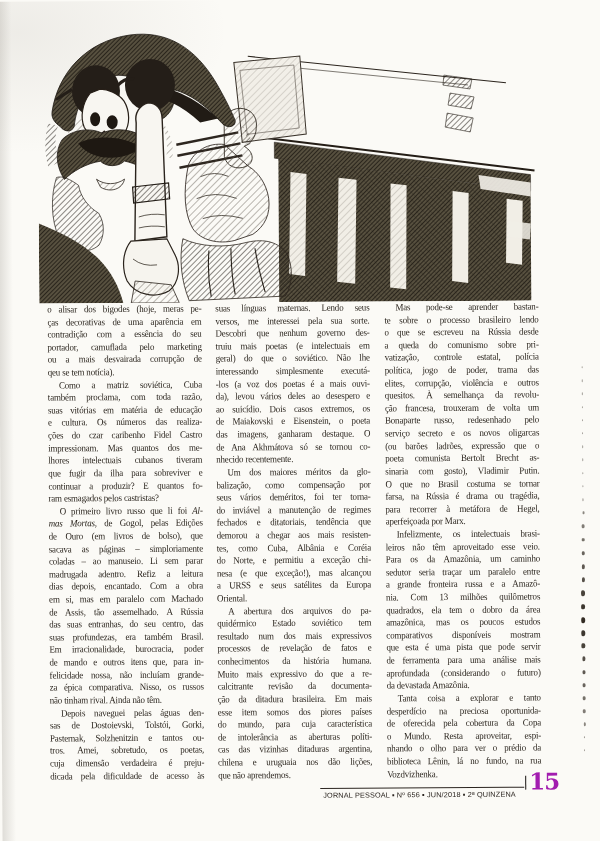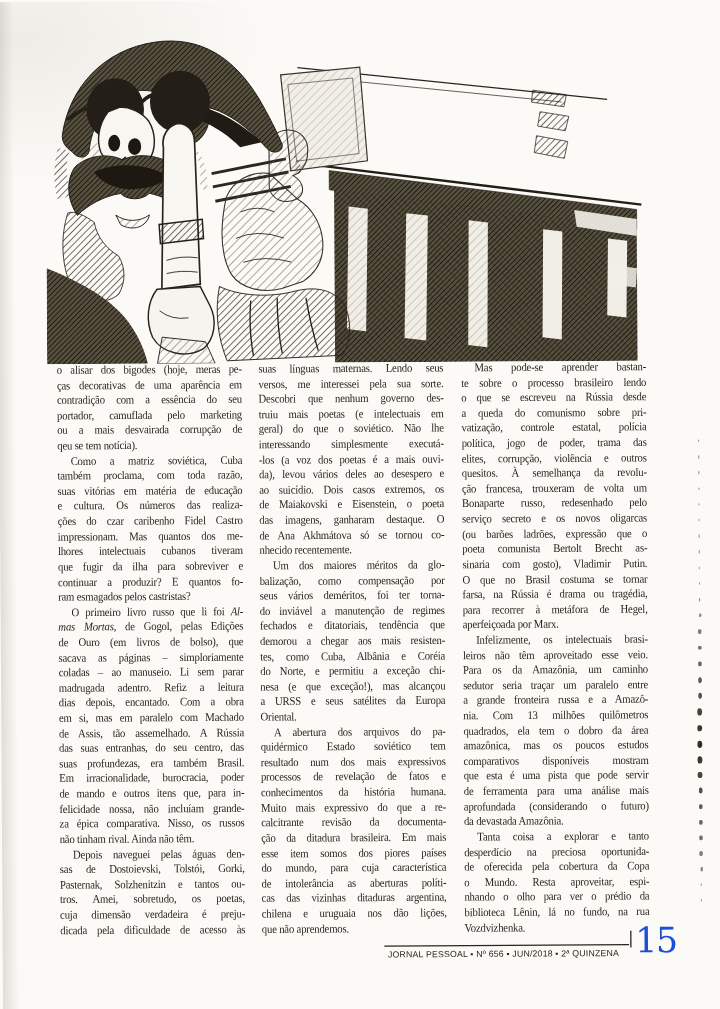--- a/index.html
+++ b/index.html
@@ -22,21 +22,21 @@
   .ln{text-align:justify;text-align-last:justify;height:12.62px;white-space:nowrap;overflow:visible;}
   .ln.end{text-align-last:left;}
   .ln.ind{text-indent:12px;}
   .ln i{font-style:italic;}
   .rule{position:absolute;left:318px;top:788px;width:204px;height:1.2px;background:#2b2520;}
   .meta{position:absolute;left:321px;top:790.5px;width:202px;
     font-family:"Liberation Sans","DejaVu Sans",sans-serif;
     font-size:7.3px;letter-spacing:.15px;color:#2b2520;white-space:nowrap;}
   .tick{position:absolute;left:523px;top:777px;width:1.2px;height:14px;background:#16130f;}
   .pnum{position:absolute;left:527px;top:771px;font-family:"DejaVu Serif","Liberation Serif",serif;
-    font-weight:normal;font-size:29px;line-height:1.0;color:#1d4ed8;letter-spacing:-1px;}
+    font-weight:bold;font-size:23px;line-height:1.0;color:#a21caf;letter-spacing:-1px;}
   .specks{position:absolute;left:0;top:0;width:600px;height:841px;pointer-events:none;}
   .specks div{position:absolute;background:#332c24;border-radius:45% 60% 60% 45%;}
 </style>
 </head>
 <body>
 
 <div class="tilt">
   <div class="edge-left"></div>
   <div class="smudge-tl"></div>
 

